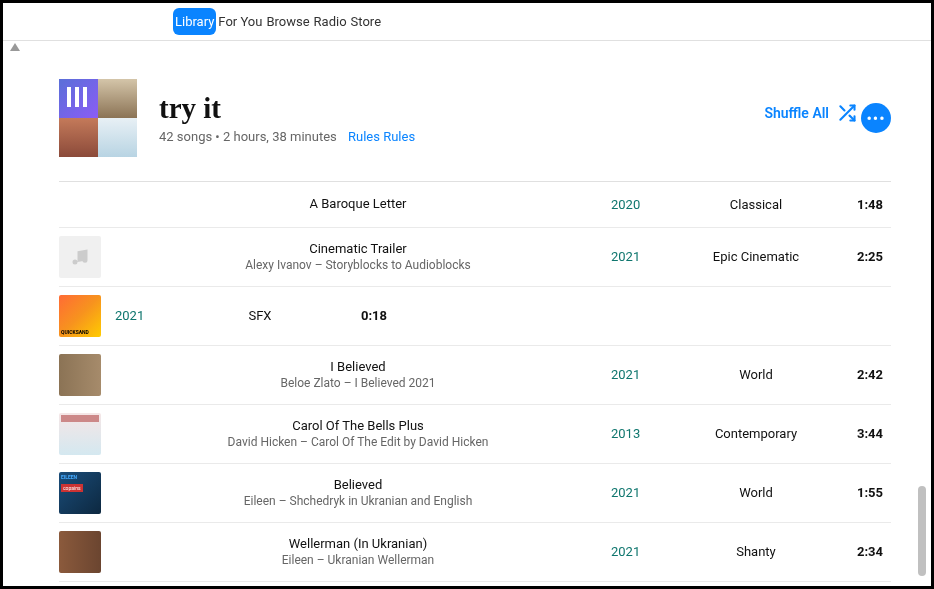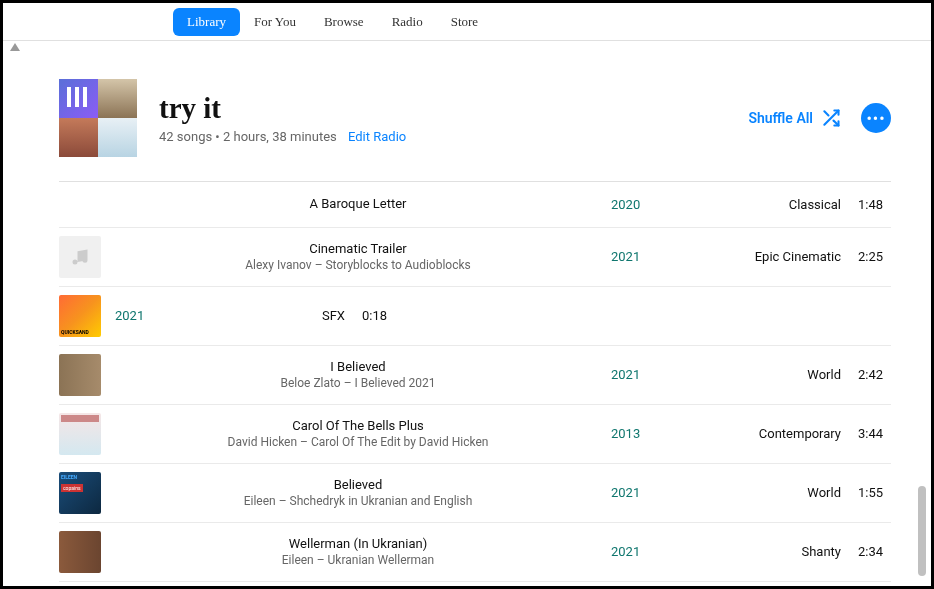--- a/index.html
+++ b/index.html
@@ -16,24 +16,23 @@
       display: flex;
       align-items: center;
       height: 38px;
       border-bottom: 1px solid #e0e0e0;
       padding-left: 170px;
       gap: 0;
     }
     .nav-item {
       font-size: 13px;
       color: #333;
-      padding: 6px 14px;
+      padding: 6px 2px;
       border-radius: 6px;
       cursor: pointer;
-      font-family: Liberation Serif, serif;
     }
     .nav-item.active {
       background: #0a84ff;
       color: #fff;
     }
     .scroll-indicator {
       position: absolute;
       left: 7px;
       top: 40px;
       width: 10px;
@@ -92,22 +91,22 @@
       font-size: 13px;
       color: #666;
     }
     .edit-rules {
       color: #0a84ff;
       margin-left: 8px;
       cursor: pointer;
     }
     .header-actions {
       display: flex;
-      align-items: center;
-      gap: 20px;
+      align-items: flex-start;
+      gap: 4px;
     }
     .shuffle-all {
       color: #0a84ff;
       font-size: 14px;
       font-weight: 600;
       display: flex;
       align-items: center;
       gap: 8px;
       cursor: pointer;
     }
@@ -190,28 +189,29 @@
     .track-year {
       width: 60px;
       font-size: 13px;
       color: #0f766e;
       text-align: left;
     }
     .track-genre {
       width: 170px;
       font-size: 13px;
       color: #111;
-      text-align: right;
+      text-align: center;
     }
     .track-duration {
       width: 50px;
       font-size: 13px;
       color: #111;
       text-align: right;
       padding-right: 8px;
+      font-weight: bold;
     }
     .scroll-thumb {
       position: absolute;
       right: 5px;
       bottom: 10px;
       width: 8px;
       height: 90px;
       background: #c0c0c0;
       border-radius: 4px;
     }
@@ -238,21 +238,21 @@
     <div class="art-grid">
       <div class="art-cell art1"></div>
       <div class="art-cell art2"></div>
       <div class="art-cell art3"></div>
       <div class="art-cell art4"></div>
     </div>
     <div class="header-info">
       <div class="playlist-title">try it</div>
       <div class="playlist-meta">
         <span>42 songs • 2 hours, 38 minutes</span>
-        <span class="edit-rules">Edit Radio</span>
+        <span class="edit-rules">Rules Rules</span>
       </div>
     </div>
     <div class="header-actions">
       <div class="shuffle-all">
         <span>Shuffle All</span>
         <svg class="shuffle-icon" viewBox="0 0 24 24" fill="none" stroke="#0a84ff" stroke-width="2.5" stroke-linecap="round" stroke-linejoin="round">
           <path d="M16 3h5v5"></path>
             <path d="M4 20L21 3"></path>
             <path d="M21 16v5h-5"></path>
             <path d="M15 15l6 6"></path>

